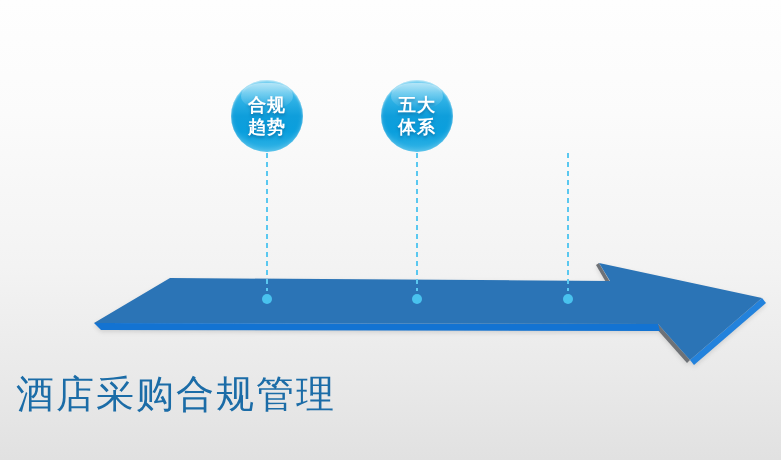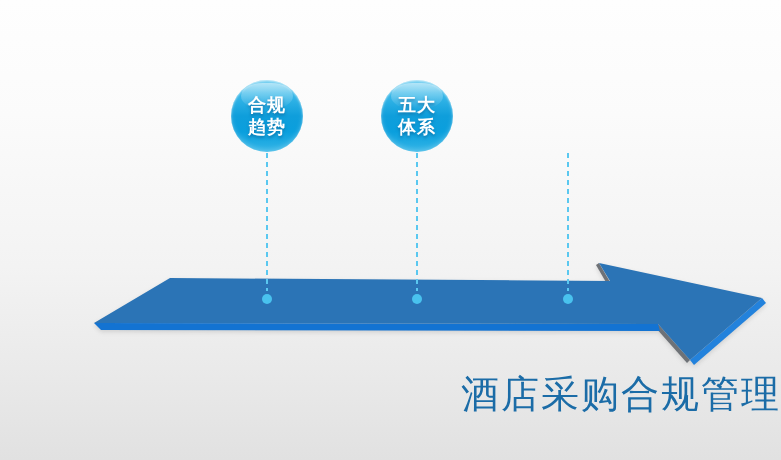--- a/index.html
+++ b/index.html
@@ -29,22 +29,22 @@
   }
   .b1{left:231px}.b2{left:381px}.b3{left:532px}
   .connector{
     position:absolute;top:153px;height:138px;width:2px;
     background:repeating-linear-gradient(180deg,#5ac8f0 0px,#5ac8f0 5px,transparent 5px,transparent 9px);
   }
   .c1{left:266px}.c2{left:416px}.c3{left:567px}
   .dot{position:absolute;top:294px;width:10px;height:10px;border-radius:50%;background:#49c2ee;}
   .d1{left:262px}.d2{left:412px}.d3{left:563px}
   .title{
-    position:absolute;top:369px;left:0;width:781px;box-sizing:border-box;padding-left:23px;
-    text-align:right;font-family:Liberation Mono, monospace;
+    position:absolute;top:369px;left:0;width:781px;box-sizing:border-box;padding-left:16px;
+    text-align:left;font-family:Liberation Mono, monospace;
     font-size:38px;color:#1b6ca7;letter-spacing:2px;white-space:nowrap;
   }
 </style>
 </head>
 <body>
 
 <div class="slide">
 
   <svg class="arrow-svg" viewBox="0 0 781 460" aria-hidden="true">
 

